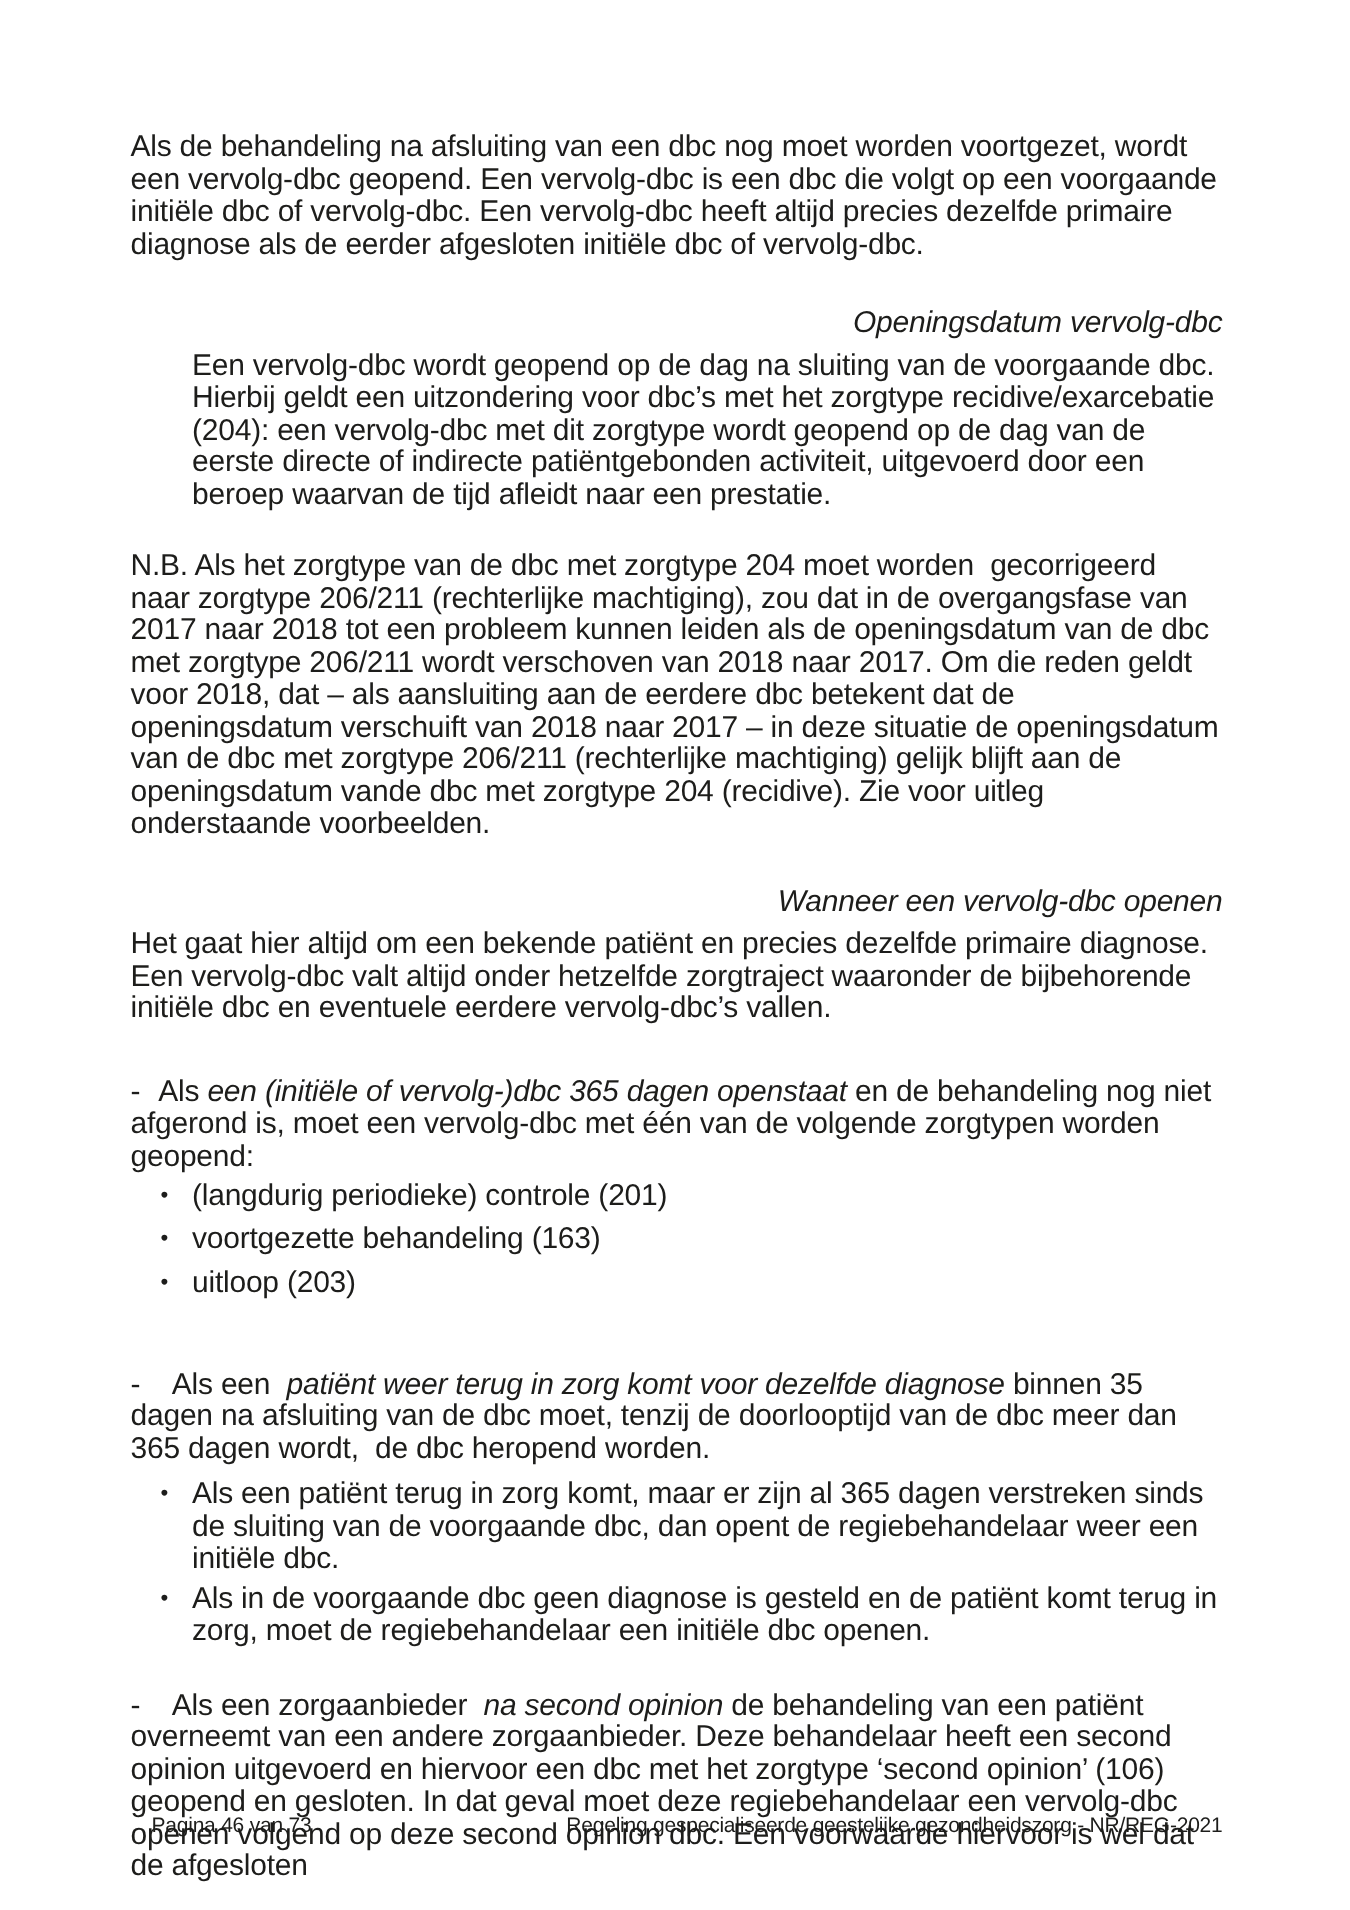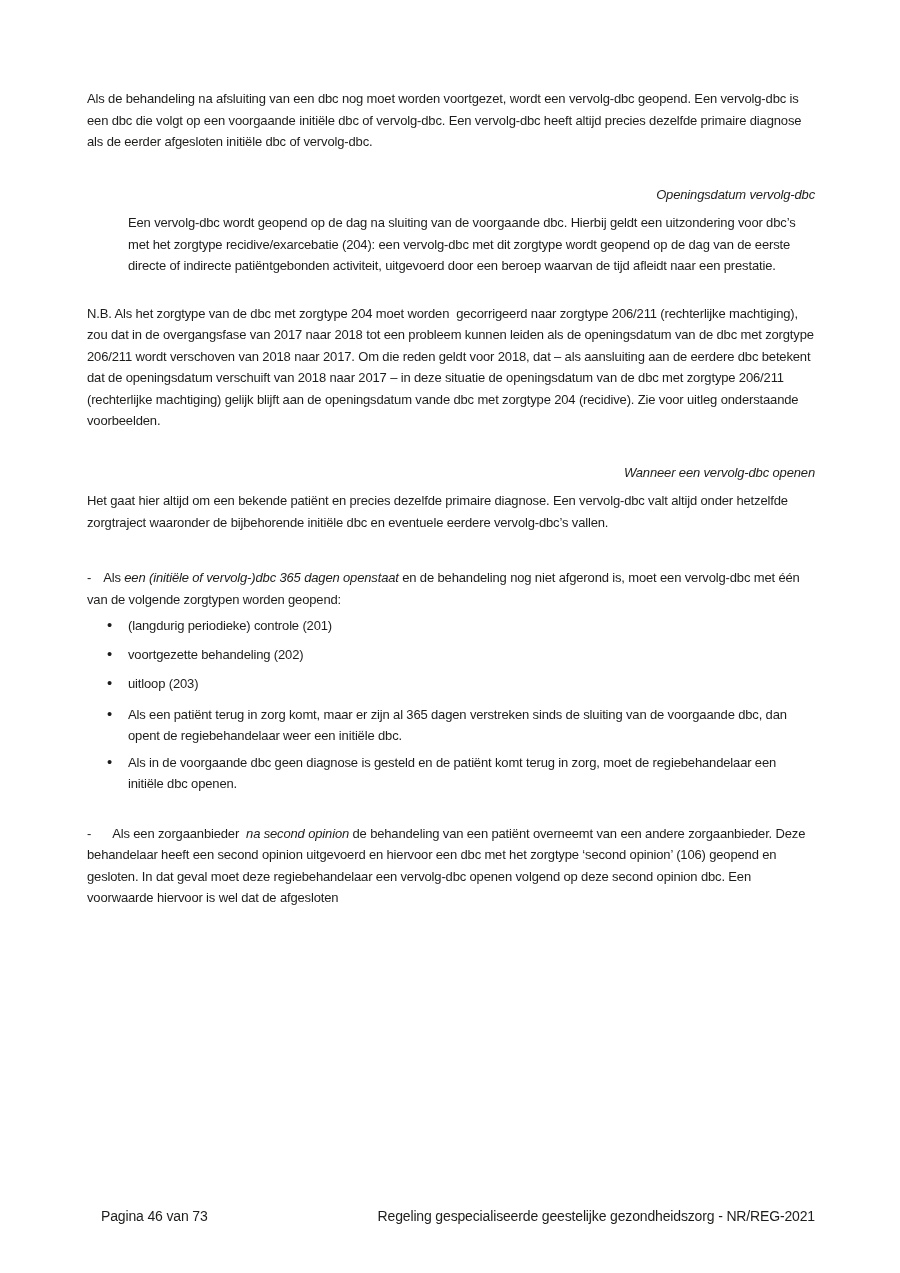--- a/index.html
+++ b/index.html
@@ -13,21 +13,21 @@
     color: #1d1d1b;
   }
   .page {
     box-sizing: border-box;
     width: 900px;
     height: 1273px;
     padding: 88px 85px 0 87px;
     position: relative;
   }
   .body-text, .dash-item, .bullet-text, .heading, .letop {
-    font-size: 13px;
+    font-size: 20px;
     line-height: 21.5px;
     letter-spacing: -0.15px;
     white-space: pre-wrap;
   }
   p { margin: 0; }
   .heading {
     font-style: italic;
     font-weight: normal;
     margin: 0;
     text-align: right;
@@ -89,28 +89,29 @@
 
   <p class="dash-item dash-365"><span class="marker marker-gap-sm">-</span><span>Als </span><span class="it">een (initiële of vervolg-)dbc 365 dagen openstaat</span><span> en de behandeling nog niet afgerond is, moet een vervolg-dbc met één van de volgende zorgtypen worden geopend:</span></p>
 
   <div class="bullet-list">
     <div class="bullet-item">
       <span class="bullet">•</span>
       <span class="bullet-text">(langdurig periodieke) controle (201)</span>
     </div>
     <div class="bullet-item">
       <span class="bullet">•</span>
-      <span class="bullet-text">voortgezette behandeling (202)</span>
+      <span class="bullet-text">voortgezette behandeling (163)</span>
     </div>
     <div class="bullet-item">
       <span class="bullet">•</span>
       <span class="bullet-text">uitloop (203)</span>
     </div>
   </div>
 
+  <p class="dash-item dash-terug"><span class="marker marker-gap-lg">-</span><span>Als een  </span><span class="it">patiënt weer terug in zorg komt voor dezelfde diagnose</span><span> binnen 35 dagen na afsluiting van de dbc moet, tenzij de doorlooptijd van de dbc meer dan 365 dagen wordt,  de dbc heropend worden.</span></p>
 
 
   <div class="bullet-list letop-list">
     <div class="bullet-item">
       <span class="bullet">•</span>
       <span class="bullet-text">Als een patiënt terug in zorg komt, maar er zijn al 365 dagen verstreken sinds de sluiting van de voorgaande dbc, dan opent de regiebehandelaar weer een initiële dbc.</span>
     </div>
     <div class="bullet-item">
       <span class="bullet">•</span>
       <span class="bullet-text">Als in de voorgaande dbc geen diagnose is gesteld en de patiënt komt terug in zorg, moet de regiebehandelaar een initiële dbc openen.</span>

